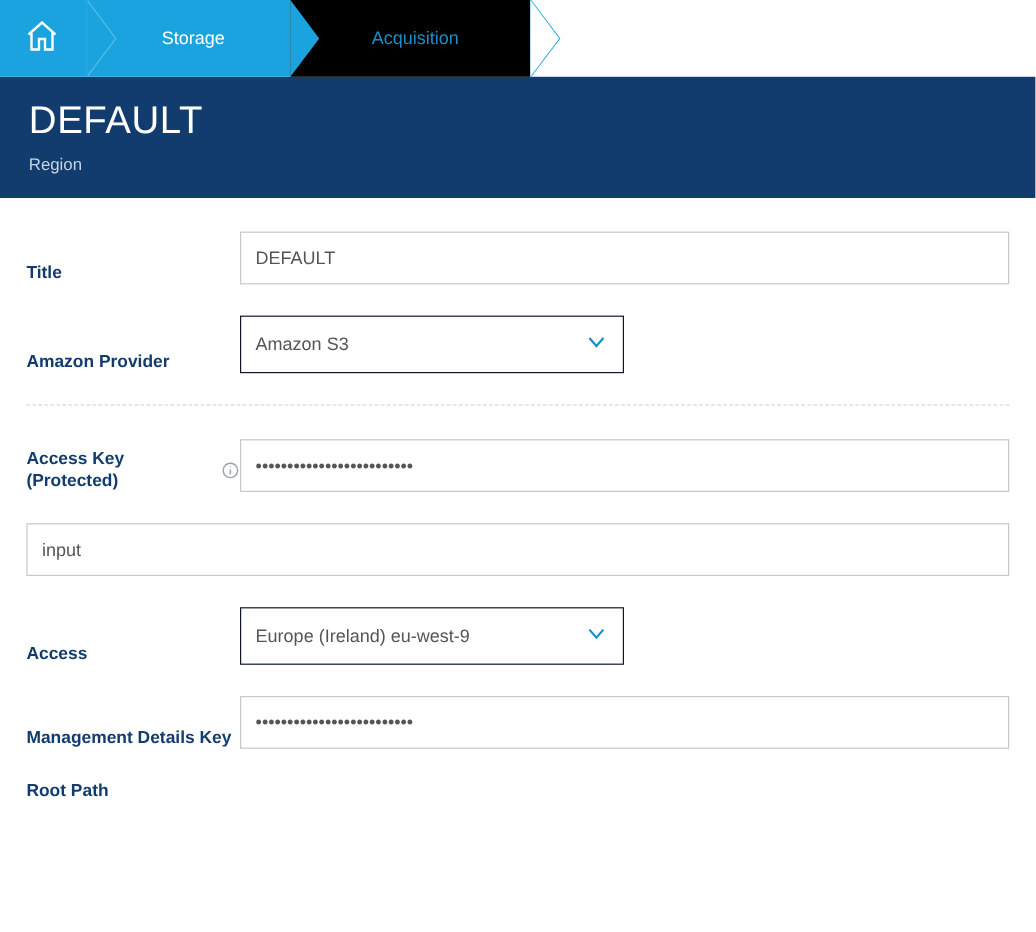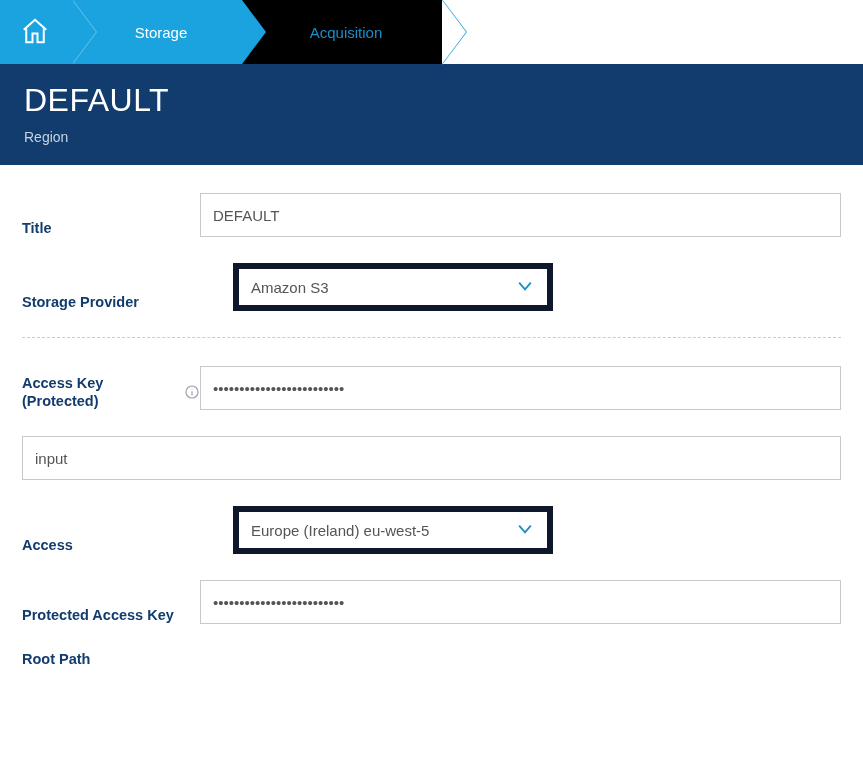--- a/index.html
+++ b/index.html
@@ -117,30 +117,29 @@
     border: 1px solid #c8c8c8;
     padding: 0 12px;
     font-size: 15px;
     color: #555;
     outline: none;
     background: #fff;
   }
   .select {
     width: 320px;
     height: 48px;
-    border: 6px solid #0f172a;
+    border: 1px solid #0f172a;
     display: flex;
     align-items: center;
     justify-content: space-between;
     padding: 0 12px;
     font-size: 15px;
     color: #555;
     cursor: pointer;
     background: #fff;
-    margin-left: 33px;
   }
   .select .chev svg { width: 20px; height: 20px; }
   .divider {
     border: none;
     border-top: 1px dashed #ccc;
     margin: 4px 0 28px 0;
   }
   .info-icon {
     display: inline-flex;
     width: 16px; height: 16px;
@@ -181,21 +180,21 @@
 <div class="form">
 
   <div class="row">
     <div class="lbl">Title</div>
     <div class="field">
       <input type="text" value="DEFAULT" style="">
     </div>
   </div>
 
   <div class="row">
-    <div class="lbl">Storage Provider</div>
+    <div class="lbl">Amazon Provider</div>
     <div class="field">
       <div class="select">
         <span>Amazon S3</span>
         <span class="chev">
           <svg viewBox="0 0 24 24" fill="none" stroke="#1a8ecb" stroke-width="2.2">
               <path d="M5 8 L12 16 L19 8"></path>
             </svg>
         </span>
       </div>
     </div>
@@ -223,33 +222,33 @@
   <div class="row">
     <div class="field">
       <input type="text" value="input" style="">
     </div>
   </div>
 
   <div class="row">
     <div class="lbl">Access</div>
     <div class="field">
       <div class="select">
-        <span>Europe (Ireland) eu-west-5</span>
+        <span>Europe (Ireland) eu-west-9</span>
         <span class="chev">
           <svg viewBox="0 0 24 24" fill="none" stroke="#1a8ecb" stroke-width="2.2">
               <path d="M5 8 L12 16 L19 8"></path>
             </svg>
         </span>
       </div>
     </div>
   </div>
 
   <div class="row">
     <div class="lbl">
-      <span class="multi">Protected Access Key</span>
+      <span class="multi">Management Details Key</span>
     </div>
     <div class="field">
       <input type="text" value="•••••••••••••••••••••••••" style="">
     </div>
   </div>
 
   <div class="row">
     <div class="lbl">Root Path</div>
   </div>
 

